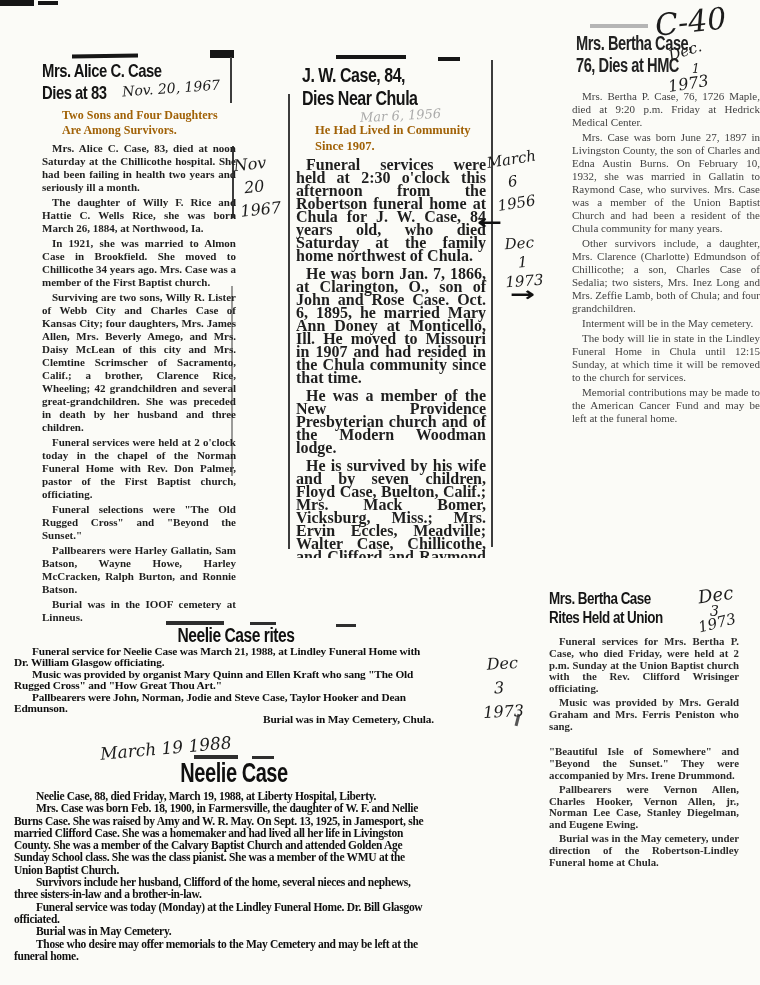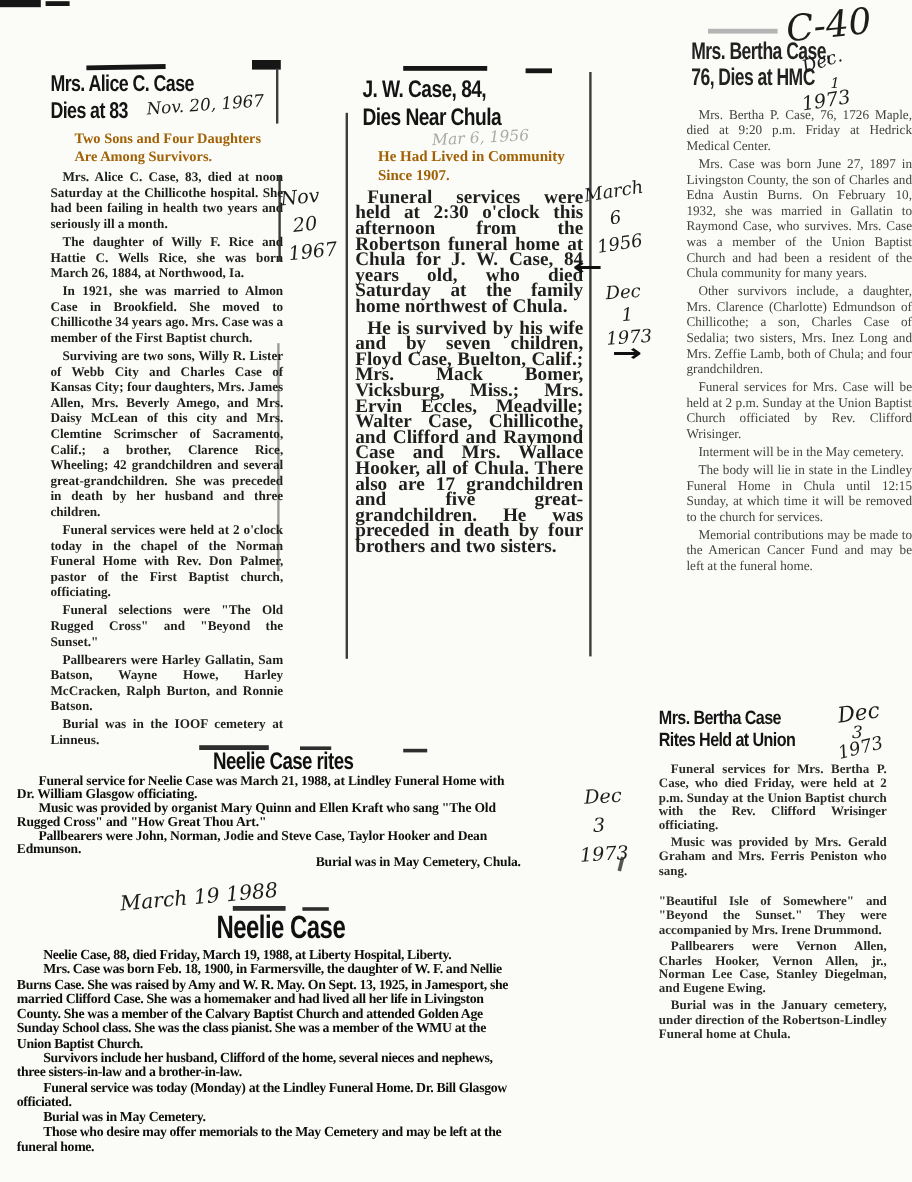--- a/index.html
+++ b/index.html
@@ -97,20 +97,22 @@
   <span style="margin-left:2px;">1967</span>
 </div>
 
 <section class="clip" style="left:286px;top:56px;width:208px;height:502px;overflow:hidden;">
   <div class="hl" style="left:16px;top:8px;font-size:20px;transform:scaleX(.8);">J. W. Case, 84,</div>
   <div class="hl" style="left:16px;top:31px;font-size:20px;transform:scaleX(.8);">Dies Near Chula</div>
   <div class="hand" style="left:74px;top:52px;font-size:13px;color:#979797;opacity:.8;transform:rotate(-3deg);">Mar 6, 1956</div>
   <div class="sub" style="left:29px;top:66px;width:158px;font-size:12.5px;line-height:16px;">He Had Lived in Community Since 1907.</div>
   <div class="colbody body-old" style="left:10px;top:102px;width:190px;font-size:16px;line-height:13px;">
     <p class="bp" style="margin-bottom:5px;">Funeral services were held at 2:30 o'clock this afternoon from the Robertson funeral home at Chula for J. W. Case, 84 years old, who died Saturday at the family home northwest of Chula.</p>
+    <p class="bp" style="margin-bottom:5px;">He was born Jan. 7, 1866, at Clarington, O., son of John and Rose Case. Oct. 6, 1895, he married Mary Ann Doney at Monticello, Ill. He moved to Missouri in 1907 and had resided in the Chula community since that time.</p>
+    <p class="bp" style="margin-bottom:5px;">He was a member of the New Providence Presbyterian church and of the Modern Woodman lodge.</p>
     <p class="bp">He is survived by his wife and by seven children, Floyd Case, Buelton, Calif.; Mrs. Mack Bomer, Vicksburg, Miss.; Mrs. Ervin Eccles, Meadville; Walter Case, Chillicothe, and Clifford and Raymond Case and Mrs. Wallace Hooker, all of Chula. There also are 17 grandchildren and five great-grandchildren. He was preceded in death by four brothers and two sisters.</p>
   </div>
 </section>
 
 <div class="hand mnote" style="left:490px;top:148px;font-size:15px;line-height:22px;transform:rotate(-9deg);">
   <span>March</span>
   <span style="margin-left:18px;">6</span>
   <span style="margin-left:4px;">1956</span>
 </div>
 <div class="arrow" style="left:477px;top:212px;font-size:20px;transform:scaleX(1.5);">←</div>
@@ -122,41 +124,40 @@
 </div>
 <div class="arrow" style="left:510px;top:284px;font-size:20px;transform:scaleX(1.5);">→</div>
 
 <section class="clip" style="left:568px;top:26px;width:196px;height:550px;overflow:hidden;">
   <div class="hl" style="left:8px;top:6px;font-size:20px;transform:scaleX(.73);color:#222;">Mrs. Bertha Case,</div>
   <div class="hl" style="left:8px;top:28px;font-size:20px;transform:scaleX(.73);color:#222;">76, Dies at HMC</div>
   <div class="colbody body-faded" style="left:4px;top:64px;width:188px;font-size:11px;line-height:13px;">
     <p class="bp">Mrs. Bertha P. Case, 76, 1726 Maple, died at 9:20 p.m. Friday at Hedrick Medical Center.</p>
     <p class="bp">Mrs. Case was born June 27, 1897 in Livingston County, the son of Charles and Edna Austin Burns. On February 10, 1932, she was married in Gallatin to Raymond Case, who survives. Mrs. Case was a member of the Union Baptist Church and had been a resident of the Chula community for many years.</p>
     <p class="bp">Other survivors include, a daughter, Mrs. Clarence (Charlotte) Edmundson of Chillicothe; a son, Charles Case of Sedalia; two sisters, Mrs. Inez Long and Mrs. Zeffie Lamb, both of Chula; and four grandchildren.</p>
-    <p class="bp">Funeral services for Mrs. Case will be held at 2 p.m. Sunday at the Union Baptist Church officiated by Rev. Clifford Wrisinger.</p>
     <p class="bp">Interment will be in the May cemetery.</p>
     <p class="bp">The body will lie in state in the Lindley Funeral Home in Chula until 12:15 Sunday, at which time it will be removed to the church for services.</p>
     <p class="bp">Memorial contributions may be made to the American Cancer Fund and may be left at the funeral home.</p>
   </div>
 </section>
 
 <div class="hand" style="left:668px;top:42px;font-size:15px;transform:rotate(-18deg);">Dec.</div>
 <div class="hand" style="left:692px;top:62px;font-size:12px;">1</div>
 <div class="hand" style="left:668px;top:74px;font-size:16px;transform:rotate(-9deg);">1973</div>
 
 <section class="clip" style="left:543px;top:588px;width:200px;height:345px;overflow:hidden;">
   <div class="hl" style="left:6px;top:2px;font-size:16px;transform:scaleX(.84);">Mrs. Bertha Case</div>
   <div class="hl" style="left:6px;top:21px;font-size:16px;transform:scaleX(.84);">Rites Held at Union</div>
   <div class="colbody body-mid" style="left:6px;top:48px;width:190px;font-size:10.8px;line-height:11.8px;">
     <p class="bp">Funeral services for Mrs. Bertha P. Case, who died Friday, were held at 2 p.m. Sunday at the Union Baptist church with the Rev. Clifford Wrisinger officiating.</p>
     <p class="bp">Music was provided by Mrs. Gerald Graham and Mrs. Ferris Peniston who sang.</p>
     <div class="gap"></div>
     <p class="bp" style="text-indent:0;">"Beautiful Isle of Somewhere" and "Beyond the Sunset." They were accompanied by Mrs. Irene Drummond.</p>
     <p class="bp">Pallbearers were Vernon Allen, Charles Hooker, Vernon Allen, jr., Norman Lee Case, Stanley Diegelman, and Eugene Ewing.</p>
-    <p class="bp">Burial was in the January cemetery, under direction of the Robertson-Lindley Funeral home at Chula.</p>
+    <p class="bp">Burial was in the May cemetery, under direction of the Robertson-Lindley Funeral home at Chula.</p>
   </div>
 </section>
 
 <div class="hand" style="left:698px;top:584px;font-size:18px;transform:rotate(-8deg);">Dec</div>
 <div class="hand" style="left:710px;top:603px;font-size:14px;">3</div>
 <div class="hand" style="left:698px;top:614px;font-size:15px;transform:rotate(-14deg);">1973</div>
 
 <div class="hand mnote" style="left:482px;top:652px;font-size:16px;line-height:24px;transform:rotate(-3deg);">
   <span style="margin-left:6px;">Dec</span>
   <span style="margin-left:12px;">3</span>

